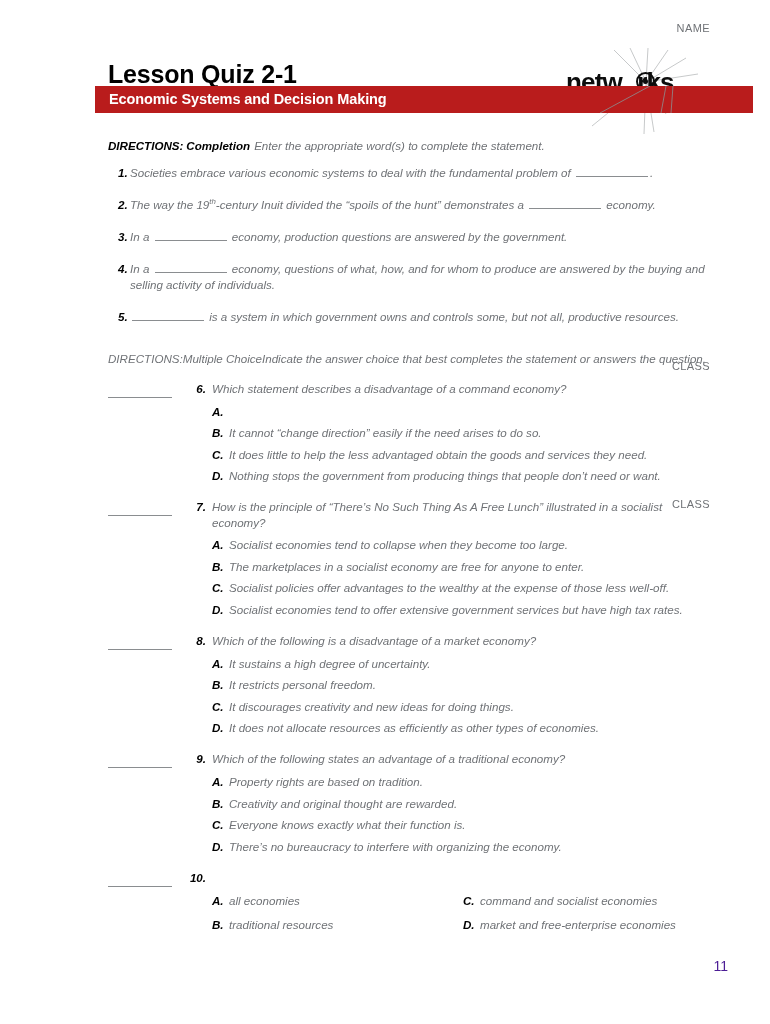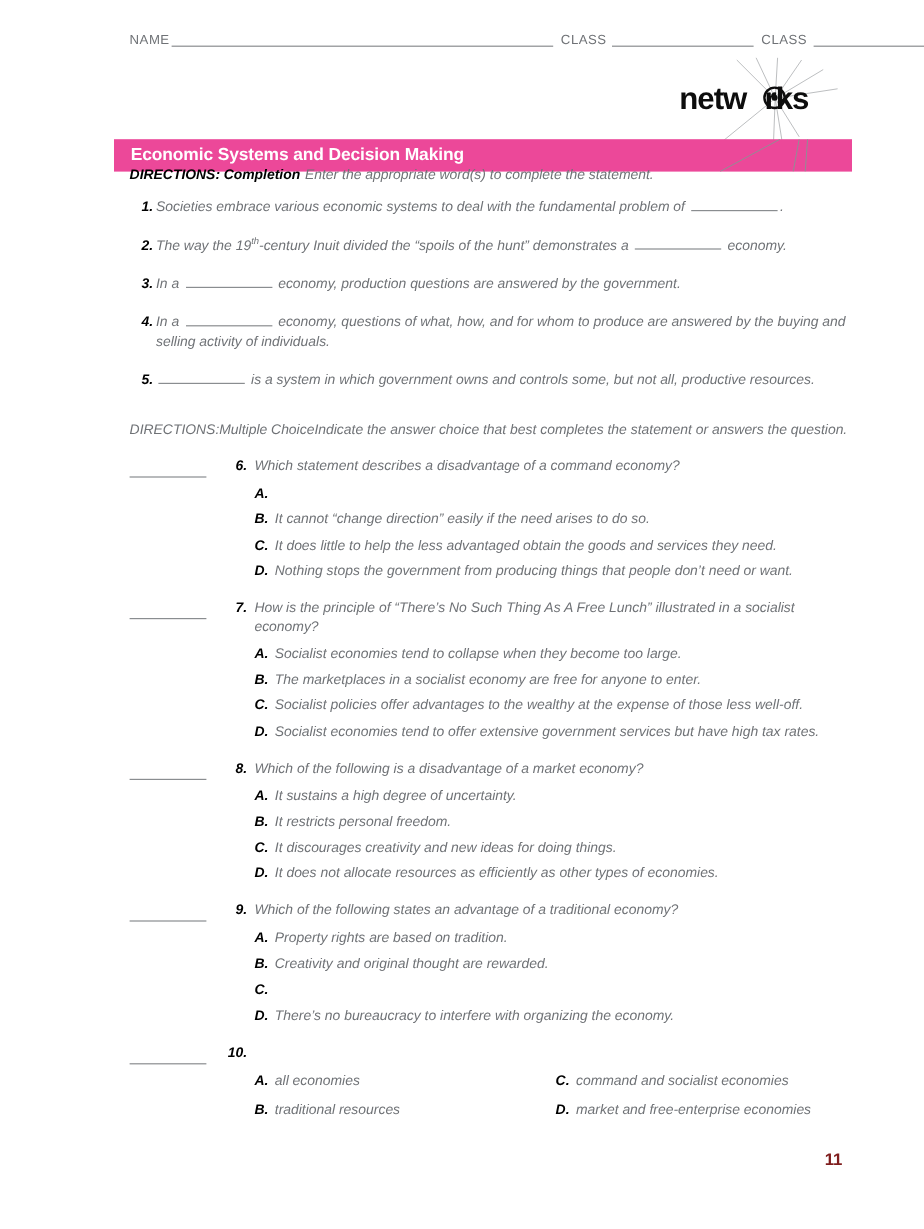--- a/index.html
+++ b/index.html
@@ -26,20 +26,21 @@
     position: absolute;
     left: 108px;
     top: 22px;
     width: 602px;
     height: 18px;
     display: flex;
     align-items: flex-end;
     font-size: 11px;
     letter-spacing: 0.4px;
     color: #6f7276;
+    flex-direction: column;
   }
   .idline .lbl {
     white-space: nowrap;
     line-height: 12px;
   }
   .idline .rule {
     border-bottom: 1px solid #8a8d90;
     height: 11px;
     margin: 0 0 1px 2px;
   }
@@ -100,24 +101,25 @@
     width: 5px; height: 5px;
     margin: -2.5px 0 0 -2.5px;
     background: #0d0d0d;
     border-radius: 50%;
   }
 
   
   .banner {
     position: absolute;
     left: 95px;
-    top: 116px;
+    top: 86px;
     width: 615px;
     height: 27px;
-    background: #ec4899;
+    background: #b91c1c;
+    padding-left: 43px;
   }
   .banner-text {
     position: absolute;
     left: 14px;
     top: 5px;
     color: #ffffff;
     font-size: 14.5px;
     font-weight: bold;
     letter-spacing: -0.1px;
     white-space: nowrap;
@@ -241,45 +243,46 @@
     display: grid;
     grid-template-columns: 251px 1fr;
     column-gap: 0;
     row-gap: 0;
   }
   .mc-options.two-col .mc-opt { margin-bottom: 9px; }
 
   
   .page-number {
     position: absolute;
-    right: 68px;
+    right: 42px;
     bottom: 50px;
     font-size: 14px;
-    font-weight: bold;
-    color: #7f1d1d;
+    font-weight: normal;
+    color: #4c1d95;
   }
 
   sup { font-size: 0.68em; vertical-align: super; line-height: 0; }
 </style>
 </head>
 <body>
 
 <div class="page">
 
   <div class="idline">
     <span class="lbl">NAME</span>
     <span class="rule rule-name"></span>
     <span class="gap"></span>
     <span class="lbl">CLASS</span>
     <span class="rule rule-date"></span>
     <span class="gap"></span>
     <span class="lbl">CLASS</span>
     <span class="rule rule-class"></span>
   </div>
 
+  <div class="quiz-title">Lesson Quiz 2-1</div>
 
   <div class="logo-wrap">
     <svg class="logo-lines" viewBox="0 0 160 86">
       <g stroke="#b9bbbd" stroke-width="0.8" fill="none">
         <line x1="94" y1="34" x2="62" y2="2"></line>
         <line x1="94" y1="34" x2="78" y2="0"></line>
         <line x1="94" y1="34" x2="96" y2="0"></line>
         <line x1="94" y1="34" x2="116" y2="2"></line>
         <line x1="94" y1="34" x2="134" y2="10"></line>
         <line x1="94" y1="34" x2="146" y2="26"></line>
@@ -424,20 +427,21 @@
             <div class="mc-opt">
               <span class="mc-letter">A.</span>
               <span class="mc-opt-text">Property rights are based on tradition.</span>
             </div>
             <div class="mc-opt">
               <span class="mc-letter">B.</span>
               <span class="mc-opt-text">Creativity and original thought are rewarded.</span>
             </div>
             <div class="mc-opt">
               <span class="mc-letter">C.</span>
+              <span class="mc-opt-text">Everyone knows exactly what their function is.</span>
             </div>
             <div class="mc-opt">
               <span class="mc-letter">D.</span>
               <span class="mc-opt-text">There’s no bureaucracy to interfere with organizing the economy.</span>
             </div>
           </div>
         </div>
         <div class="mc-item">
           <div class="mc-stem">
             <div class="mc-answer-blank"></div>

